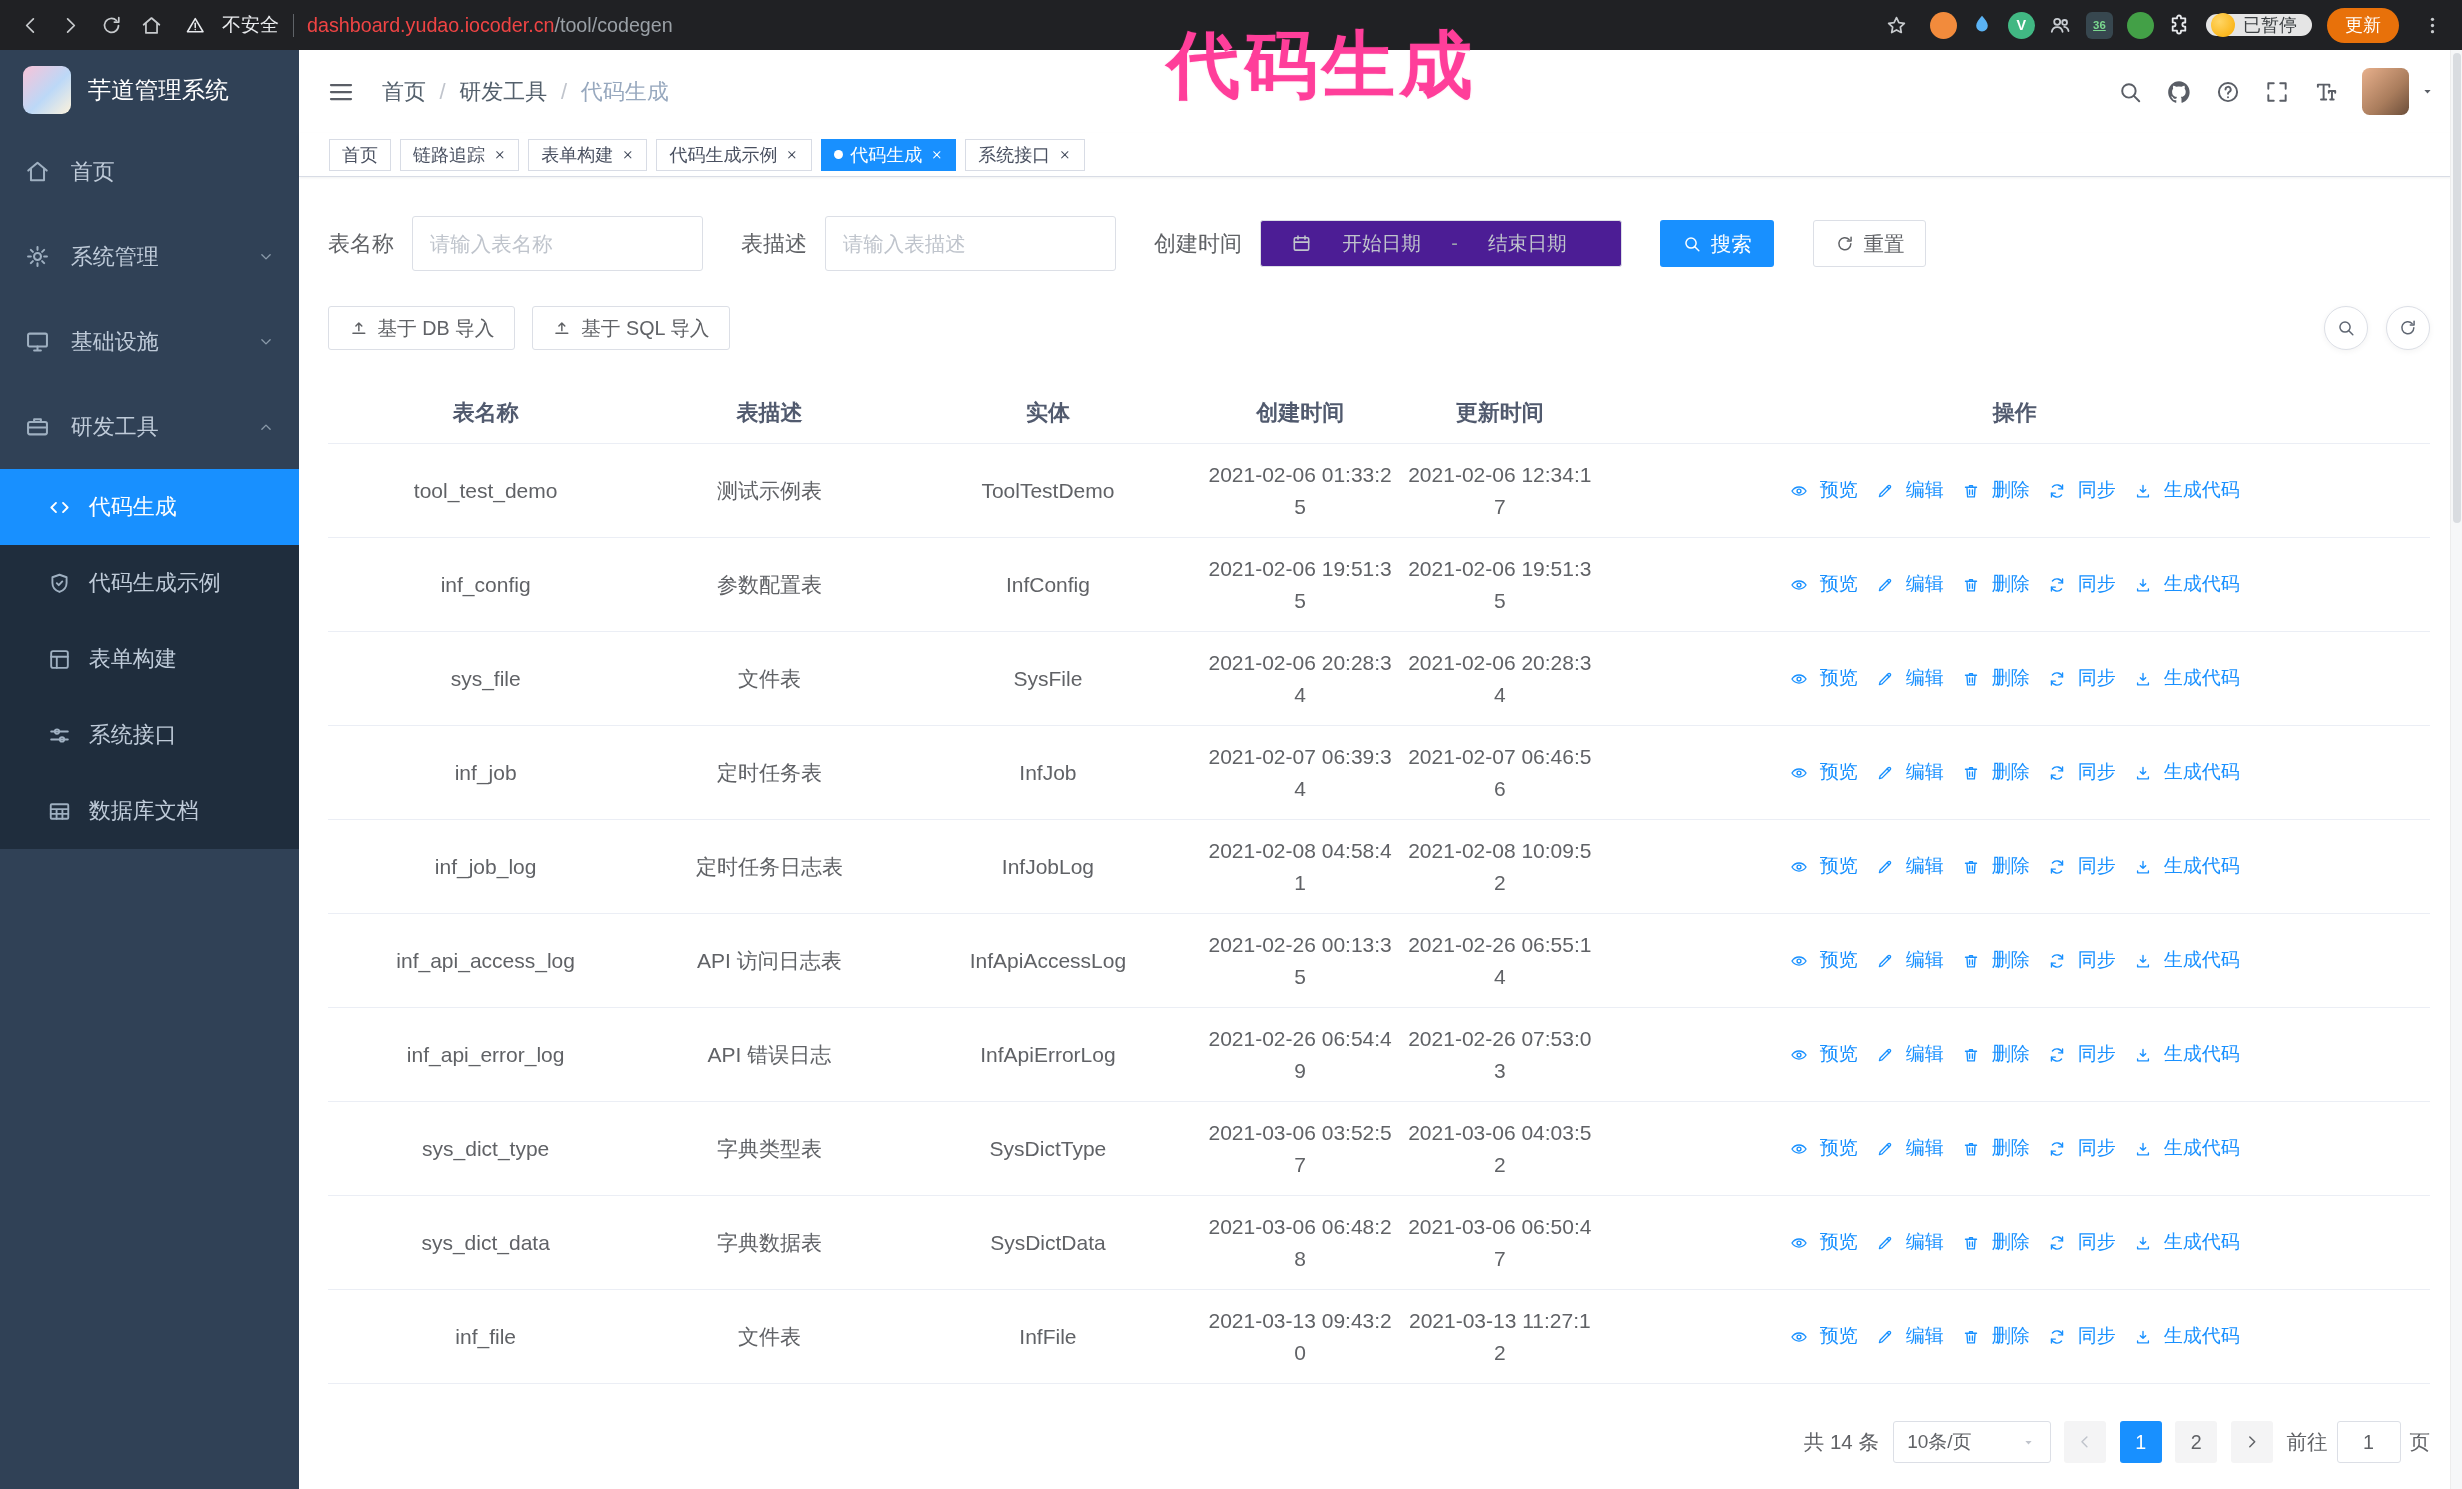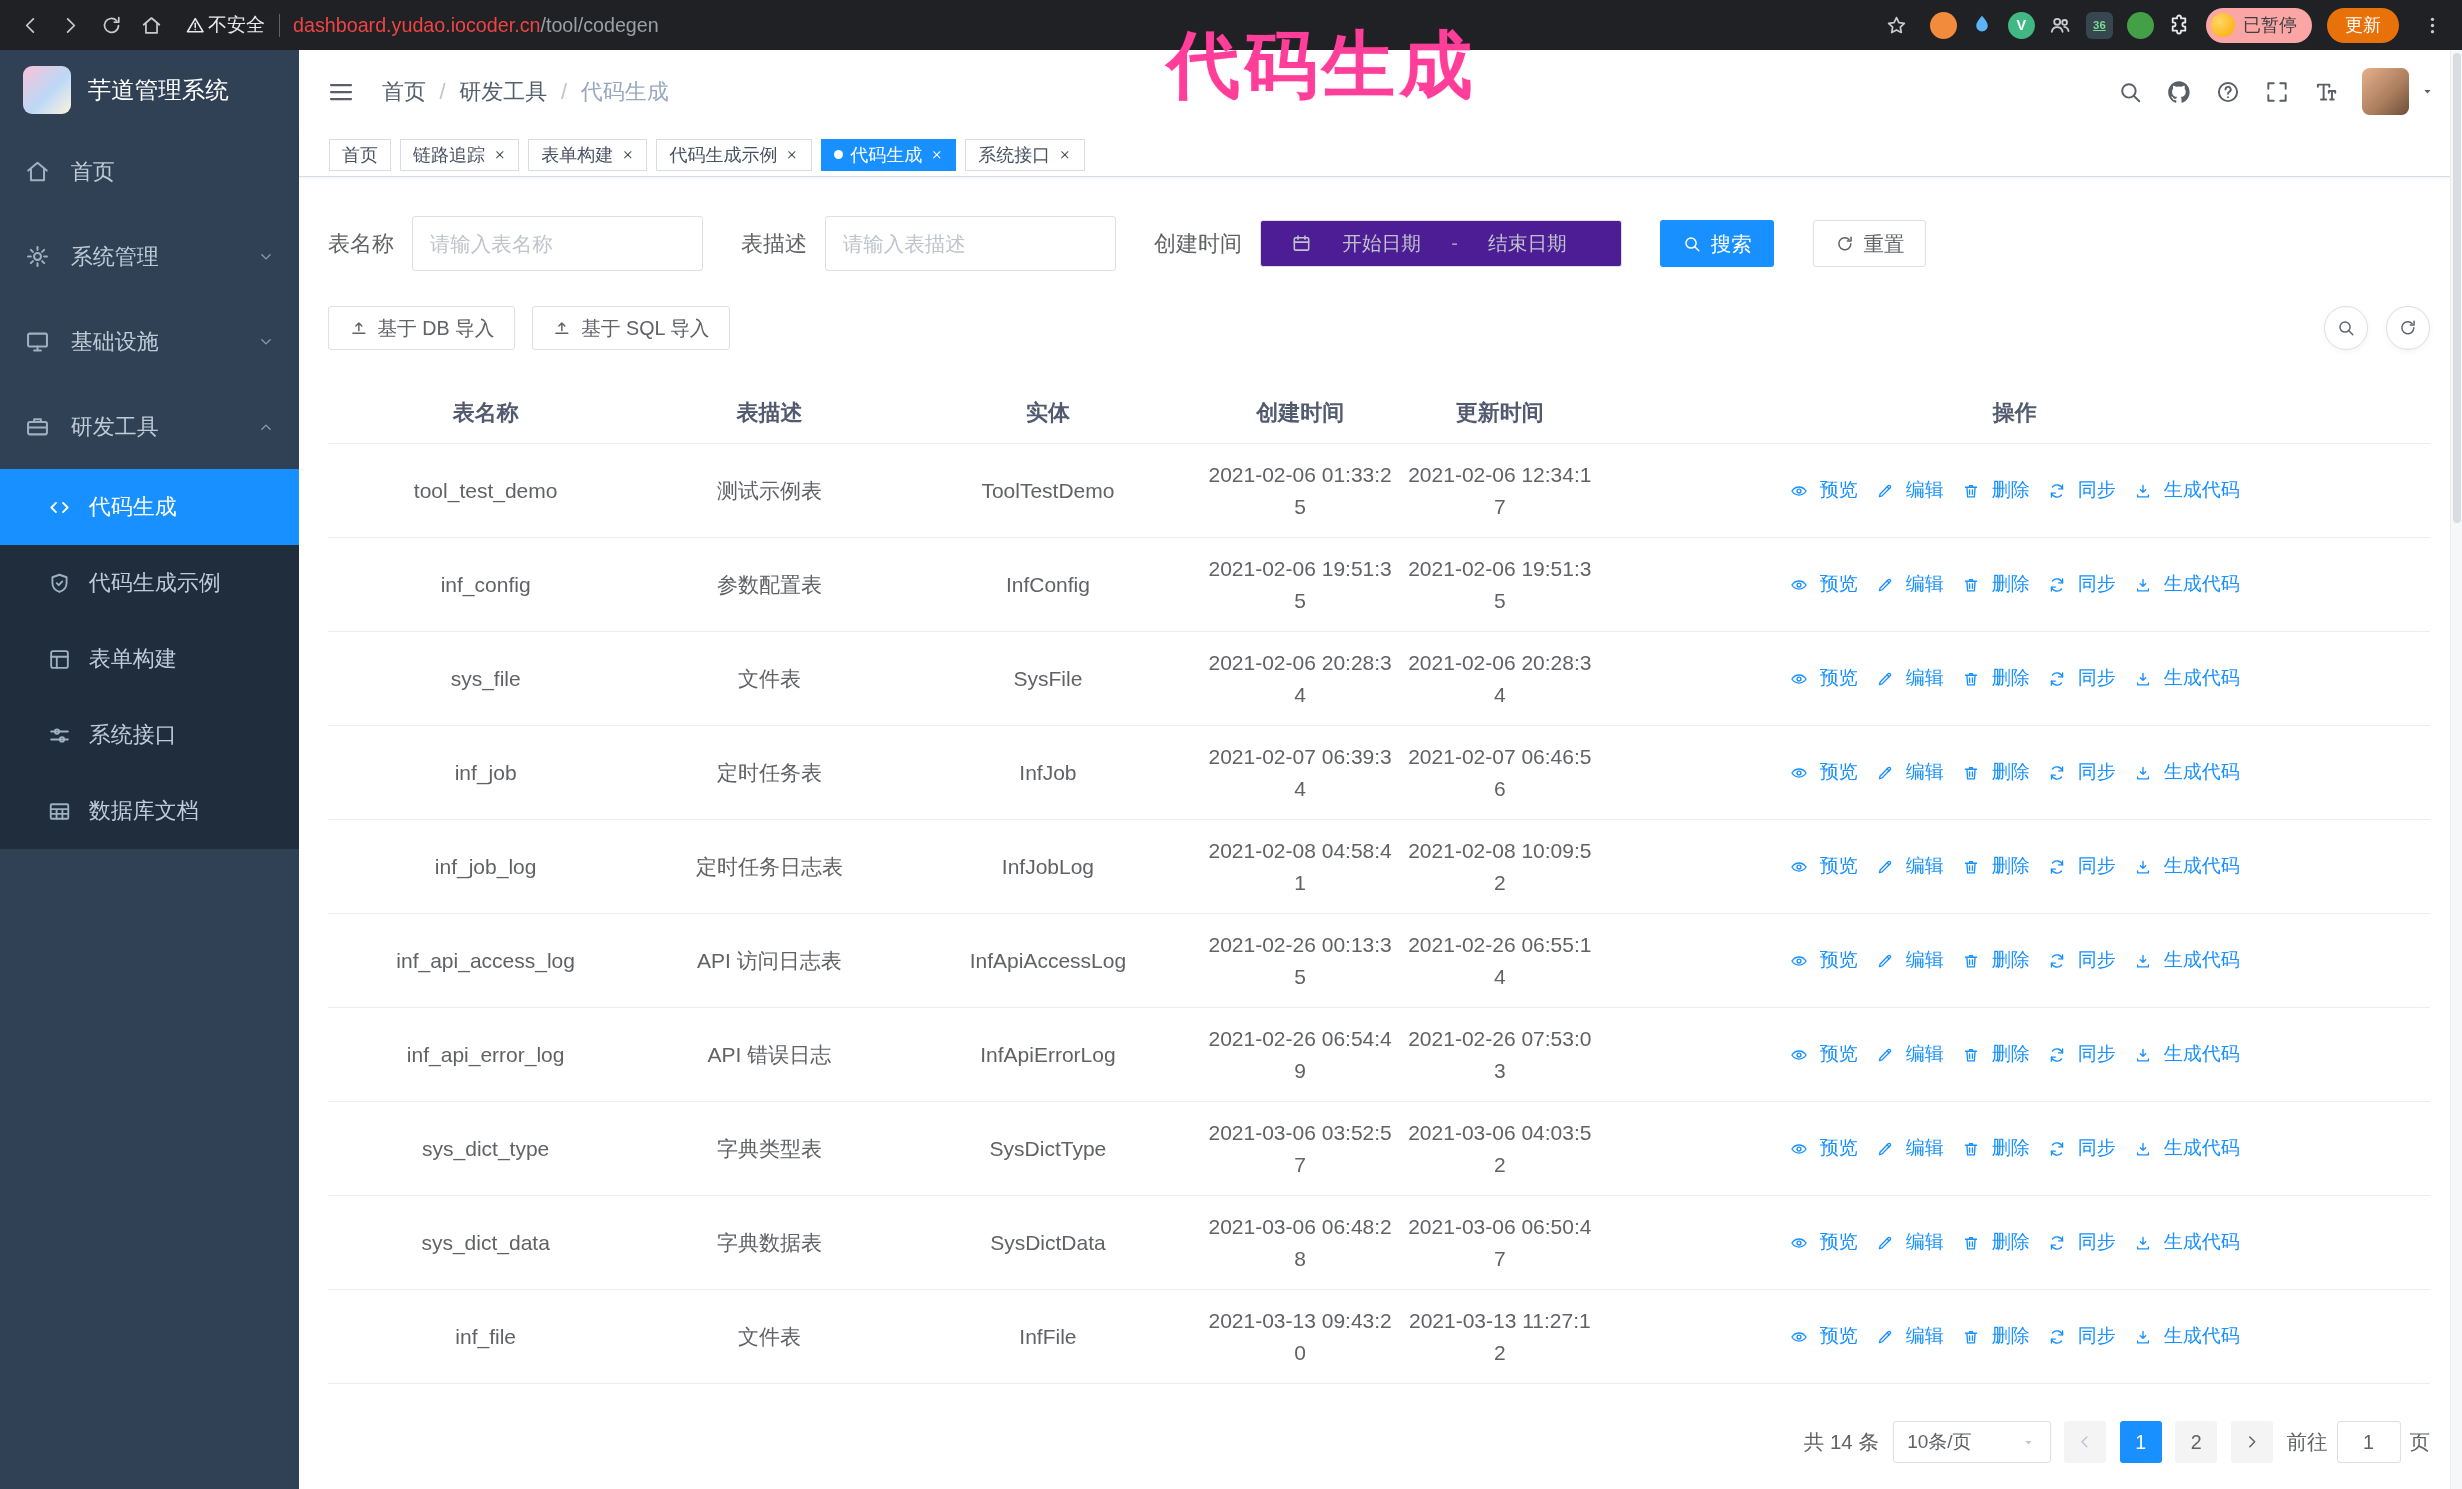--- a/index.html
+++ b/index.html
@@ -6,31 +6,31 @@
   html,body { width:2462px; height:1490px; }
   body { font-family:"Liberation Sans","DejaVu Sans",sans-serif; background:#fff; overflow:hidden; }
   .screen { position:relative; width:2462px; height:1490px; }
   .icon { display:inline-flex; }
   .icon svg { width:1em; height:1em; display:block; }
 
   
   .browser-bar { position:relative; z-index:5; height:50px; background:#202124; display:flex; align-items:center; padding:0 12px; gap:4.5px; color:#dfe1e5; }
   .nav-btn { width:36px; height:36px; border-radius:50%; display:flex; align-items:center; justify-content:center; font-size:23px; color:#c7cacd; cursor:pointer; }
   .addr-group { display:flex; align-items:center; margin-left:10.6px; font-size:19.7px; }
-  .security { display:flex; align-items:center; gap:3px; color:#e8eaed; font-size:19px; }
+  .security { display:flex; align-items:center; gap:17px; color:#e8eaed; font-size:19px; }
   .sec-icon { font-size:20.5px; color:#e8eaed; }
   .addr-divider { width:0.8px; height:23px; background:#5f6368; margin:0 13.6px; }
   .url-host { color:#ef4444; }
   .url-path { color:#9aa0a6; }
   .browser-right { margin-left:auto; display:flex; align-items:center; gap:15px; }
   .ext-list { display:flex; align-items:center; gap:13.6px; }
   .ext { width:27px; height:27px; border-radius:50%; display:flex; align-items:center; justify-content:center; font-size:14.4px; font-weight:700; color:#fff; cursor:pointer; }
   .ext.square { border-radius:6px; font-size:11.4px; }
   .ext-glyph { font-size:24px; cursor:pointer; }
-  .pill { height:35px; background:#fca5a5; color:#3c4043; border-radius:17.4px; padding:0 15px 0 5.3px; display:flex; align-items:center; gap:7.6px; font-size:18px; cursor:pointer; }
+  .pill { height:22px; background:#e5e5e5; color:#3c4043; border-radius:17.4px; padding:0 15px 0 5.3px; display:flex; align-items:center; gap:7.6px; font-size:18px; cursor:pointer; }
   .pill-face { width:24px; height:24px; border-radius:50%; background:radial-gradient(circle at 35% 35%, #ffd666, #f9ab00); }
   .update-btn { height:35px; padding:0 18px; border-radius:17.4px; background:#e8710a; color:#fff; font-size:18px; font-weight:500; display:flex; align-items:center; cursor:pointer; }
 
   
   .app { display:flex; height:1440px; }
   .sidebar { width:299px; background:#304156; flex-shrink:0; display:flex; flex-direction:column; }
   .logo-row { height:79px; display:flex; align-items:center; gap:16.7px; padding:0 23px; cursor:pointer; }
   .logo-avatar { width:48px; height:48px; border-radius:9px; background:linear-gradient(135deg,#f8c3d8 0%,#bcd8f7 55%,#fdf3dc 100%); flex-shrink:0; }
   .logo-title { color:#fff; font-size:23.5px; font-weight:500; white-space:nowrap; }
   .menu-item { height:85px; display:flex; align-items:center; gap:19.7px; padding:0 24px; color:#bfcbd9; font-size:22px; cursor:pointer; }

